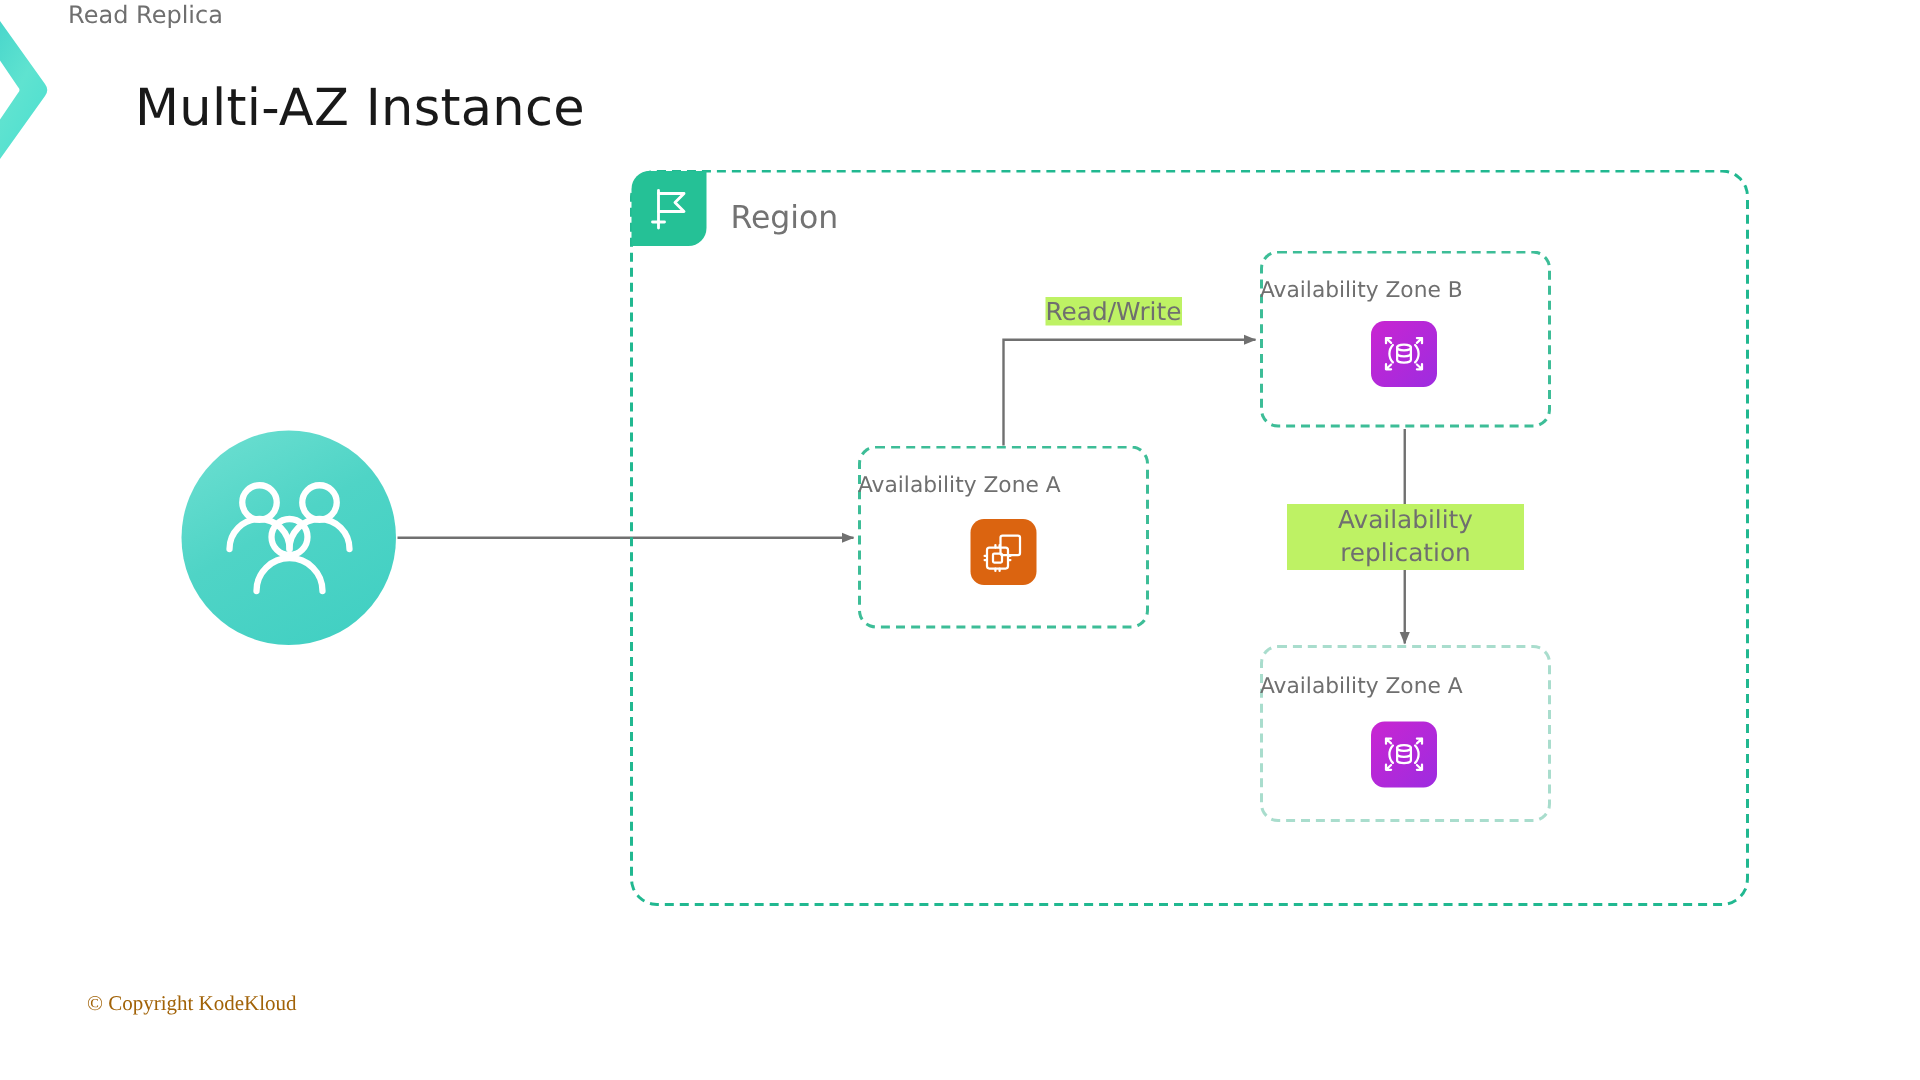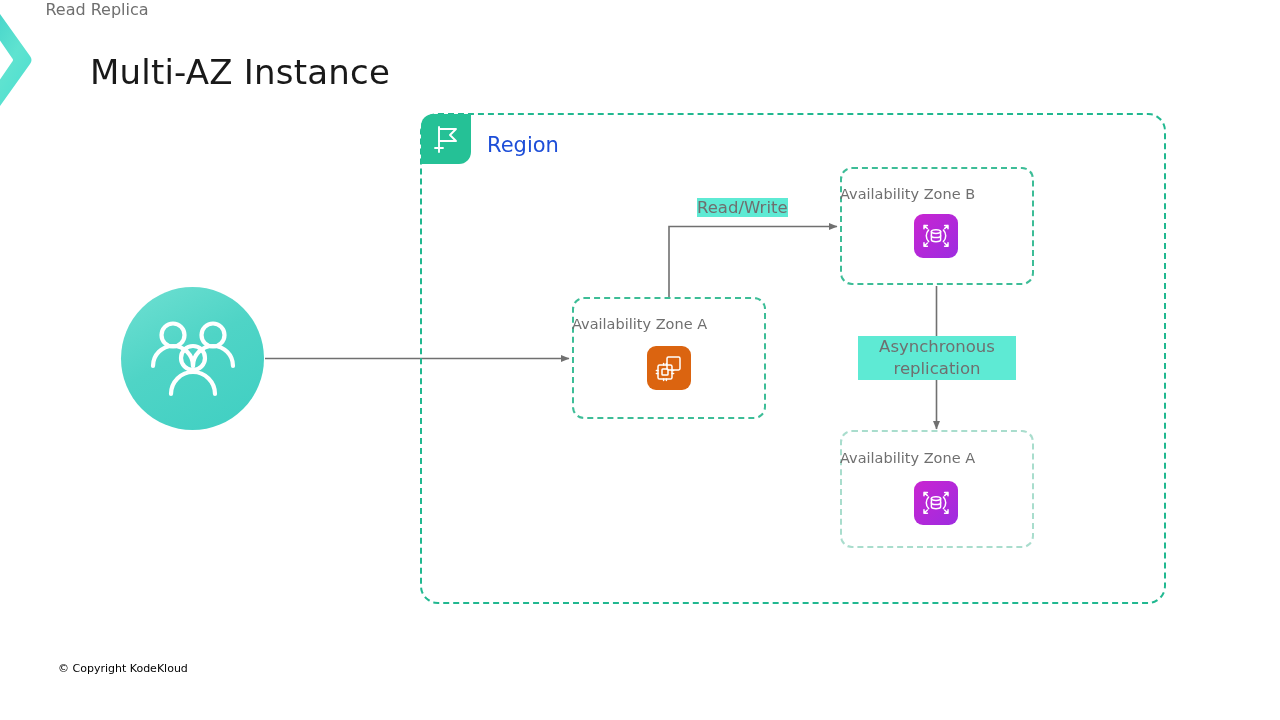--- a/index.html
+++ b/index.html
@@ -36,23 +36,24 @@
     letter-spacing: .2px;
     white-space: nowrap;
     margin-left: 40px;
   }
 
   
   .footer {
     position: absolute;
     left: 58px;
     top: 662px;
-    font-size: 11px;
-    color: #000000;
-    white-space: nowrap;
+    font-size: 14px;
+    color: #a16207;
+    white-space: nowrap;
+    font-family: Liberation Serif, serif;
   }
 
   
   .region-box {
     position: absolute;
     left: 420px;
     top: 113px;
     width: 746px;
     height: 491px;
     border: 2px dashed #21b890;
@@ -69,21 +70,21 @@
     border-radius: 12px 0 12px 0;
     display: flex;
     align-items: center;
     justify-content: center;
   }
   .region-label {
     position: absolute;
     left: 487px;
     top: 133px;
     font-size: 21px;
-    color: #1d4ed8;
+    color: #737373;
     white-space: nowrap;
   }
 
   
   .az-box {
     position: absolute;
     box-sizing: border-box;
     border-radius: 12px;
   }
   .az-box.strong { border: 2px dashed #3dbd97; }
@@ -132,21 +133,21 @@
 
   
   .conn { position: absolute; overflow: visible; }
 
   
   .edge-label {
     position: absolute;
     font-size: 16.5px;
     color: #6f6f6f;
     white-space: nowrap;
-    background: #5eead4;
+    background: #bef264;
     text-align: center;
   }
   .label-readwrite { left: 697px; top: 198px; }
   .label-async {
     left: 858px;
     top: 336px;
     width: 158px;
     line-height: 22px;
     white-space: normal;
   }
@@ -267,15 +268,15 @@
       <path d="M6.4 7.6 L3 4.4 M3 4.4 v3.4 M3 4.4 h3.4"></path>
       <path d="M23.6 7.6 L27 4.4 M27 4.4 v3.4 M27 4.4 h-3.4"></path>
       <path d="M6.4 22 L3 25.2 M3 25.2 v-3.4 M3 25.2 h3.4"></path>
       <path d="M23.6 22 L27 25.2 M27 25.2 v-3.4 M27 25.2 h-3.4"></path>
     </g>
   </svg>
 </div>
 <div class="label-replica">Read Replica</div>
 
 <div class="edge-label label-readwrite">Read/Write</div>
-<div class="edge-label label-async">Asynchronous replication</div>
+<div class="edge-label label-async">Availability replication</div>
 
 <div class="footer">© Copyright KodeKloud</div>
 
 </body></html>

